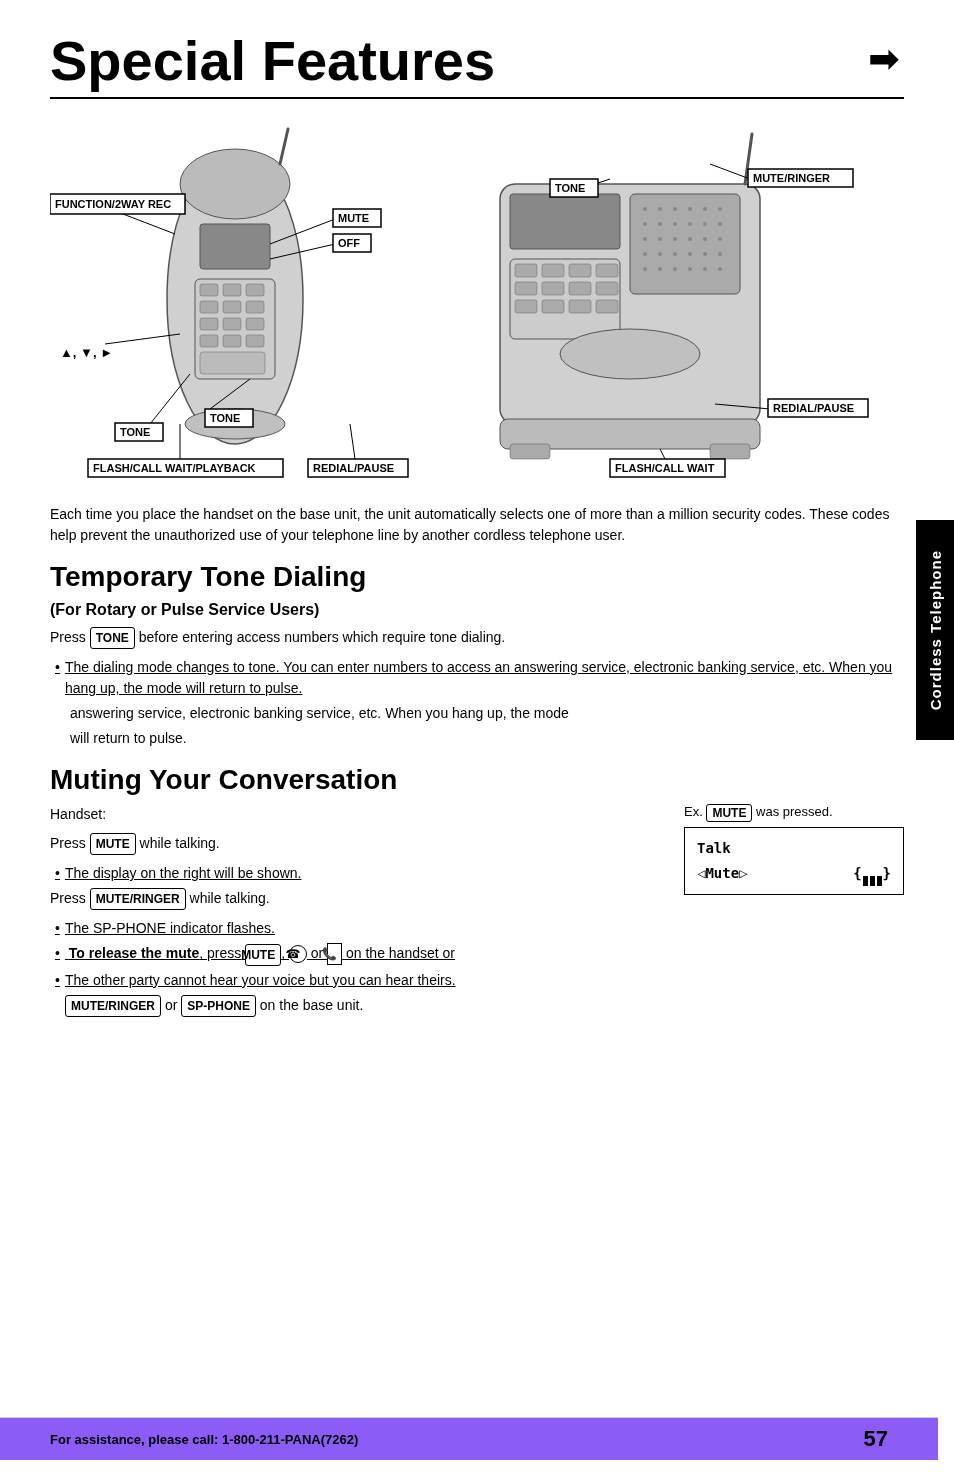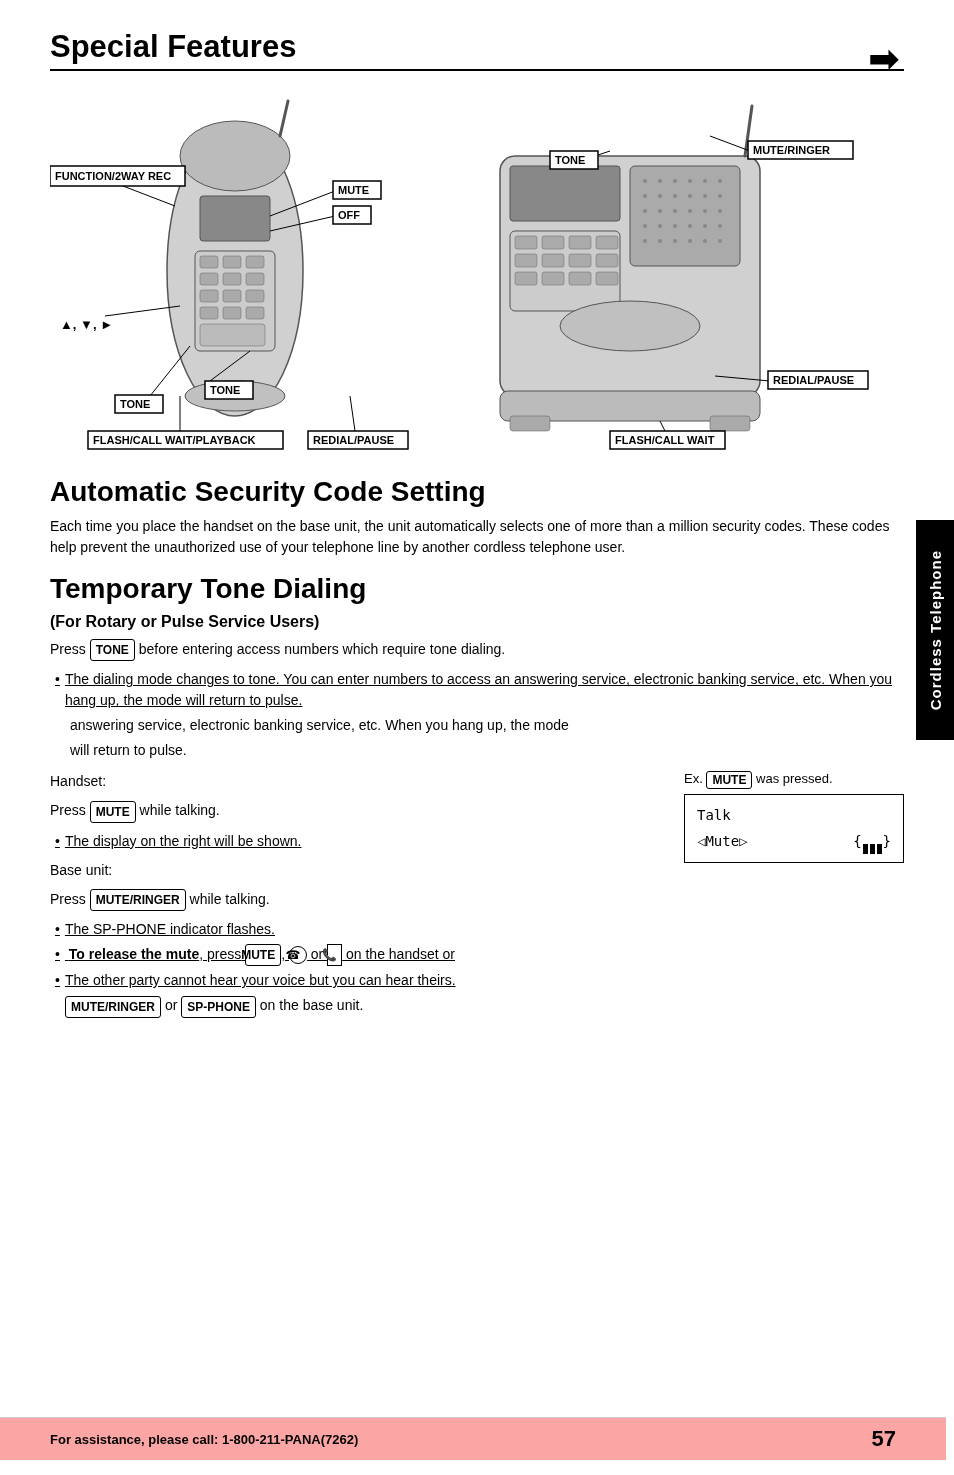--- a/index.html
+++ b/index.html
@@ -37,21 +37,21 @@
       font-size: 15px;
       font-weight: bold;
       writing-mode: vertical-rl;
       transform: rotate(180deg);
       white-space: nowrap;
       letter-spacing: 1px;
     }
 
     
     .page-title {
-      font-size: 31px;
+      font-size: 56px;
       font-weight: bold;
       margin-bottom: 5px;
       line-height: 1.1;
     }
 
     .title-arrow {
       position: absolute;
       right: 55px;
       top: 38px;
       font-size: 36px;
@@ -155,34 +155,35 @@
       font-size: 13px;
       font-family: Arial, sans-serif;
       margin-bottom: 5px;
     }
 
     .display-line {
       display: flex;
       justify-content: space-between;
       align-items: flex-end;
       line-height: 1.8;
+      font-weight: bold;
     }
 
     
     .page-footer {
       position: absolute;
       bottom: 15px;
       left: 0;
-      right: 8px;
+      right: 16px;
       display: flex;
       align-items: center;
       justify-content: space-between;
       padding: 8px 50px;
       border-top: 1px solid #ccc;
-      background: #fca5a5;
+      background: #8b5cf6;
     }
 
     .footer-text {
       font-size: 13px;
       font-weight: bold;
     }
 
     .page-number {
       font-size: 22px;
       font-weight: bold;
@@ -351,46 +352,45 @@
       <rect x="560" y="345" width="115" height="18" rx="0" fill="#fff" stroke="#000" stroke-width="1.5"></rect>
       <text x="565" y="358" font-size="11" font-weight="bold" font-family="Arial">FLASH/CALL WAIT</text>
 
       <line x1="130" y1="310" x2="130" y2="345" stroke="#000" stroke-width="1"></line>
       <line x1="300" y1="310" x2="305" y2="345" stroke="#000" stroke-width="1"></line>
       <line x1="610" y1="335" x2="615" y2="345" stroke="#000" stroke-width="1"></line>
     </svg>
   </div>
 
   <div>
-    <h2 class="section-title">Automatic Security Code Setting</h2>
     <p class="body-text">Each time you place the handset on the base unit, the unit automatically selects one of more than a million security codes. These codes help prevent the unauthorized use of your telephone line by another cordless telephone user.</p>
   </div>
 
   <div style="margin-top: 10px;">
     <h2 class="section-title">Temporary Tone Dialing</h2>
     <p class="section-subtitle">(For Rotary or Pulse Service Users)</p>
     <p class="body-text">
       Press <span class="key-btn">TONE</span> <span>before entering access numbers which require tone dialing.</span>
     </p>
     <p class="bullet-text"><span>The dialing mode changes to tone. You can enter numbers to access an answering service, electronic banking service, etc. When you hang up, the mode will return to pulse.</span></p>
     <p class="indent-text">answering service, electronic banking service, etc. When you hang up, the mode</p>
     <p class="indent-text">will return to pulse.</p>
   </div>
 
   <div style="margin-top: 10px;">
+    <h2 class="section-title">Muting Your Conversation</h2>
 
     <div class="muting-layout">
       <div class="muting-left">
         <p class="body-text">Handset:</p>
         <p class="body-text">
           Press <span class="key-btn">MUTE</span> <span>while talking.</span>
         </p>
         <p class="bullet-text"><span>The display on the right will be shown.</span></p>
 
-        <p class="body-text" style="margin-top: 8px;">Base unit:</p>
         <p class="body-text">
           Press <span class="key-btn">MUTE/RINGER</span> <span>while talking.</span>
         </p>
         <p class="bullet-text"><span>The SP-PHONE indicator flashes.</span></p>
       </div>
 
       <div class="muting-right">
         <p class="display-example-header">
           Ex. <span class="key-btn">MUTE</span> <span>was pressed.</span>
         </p>

